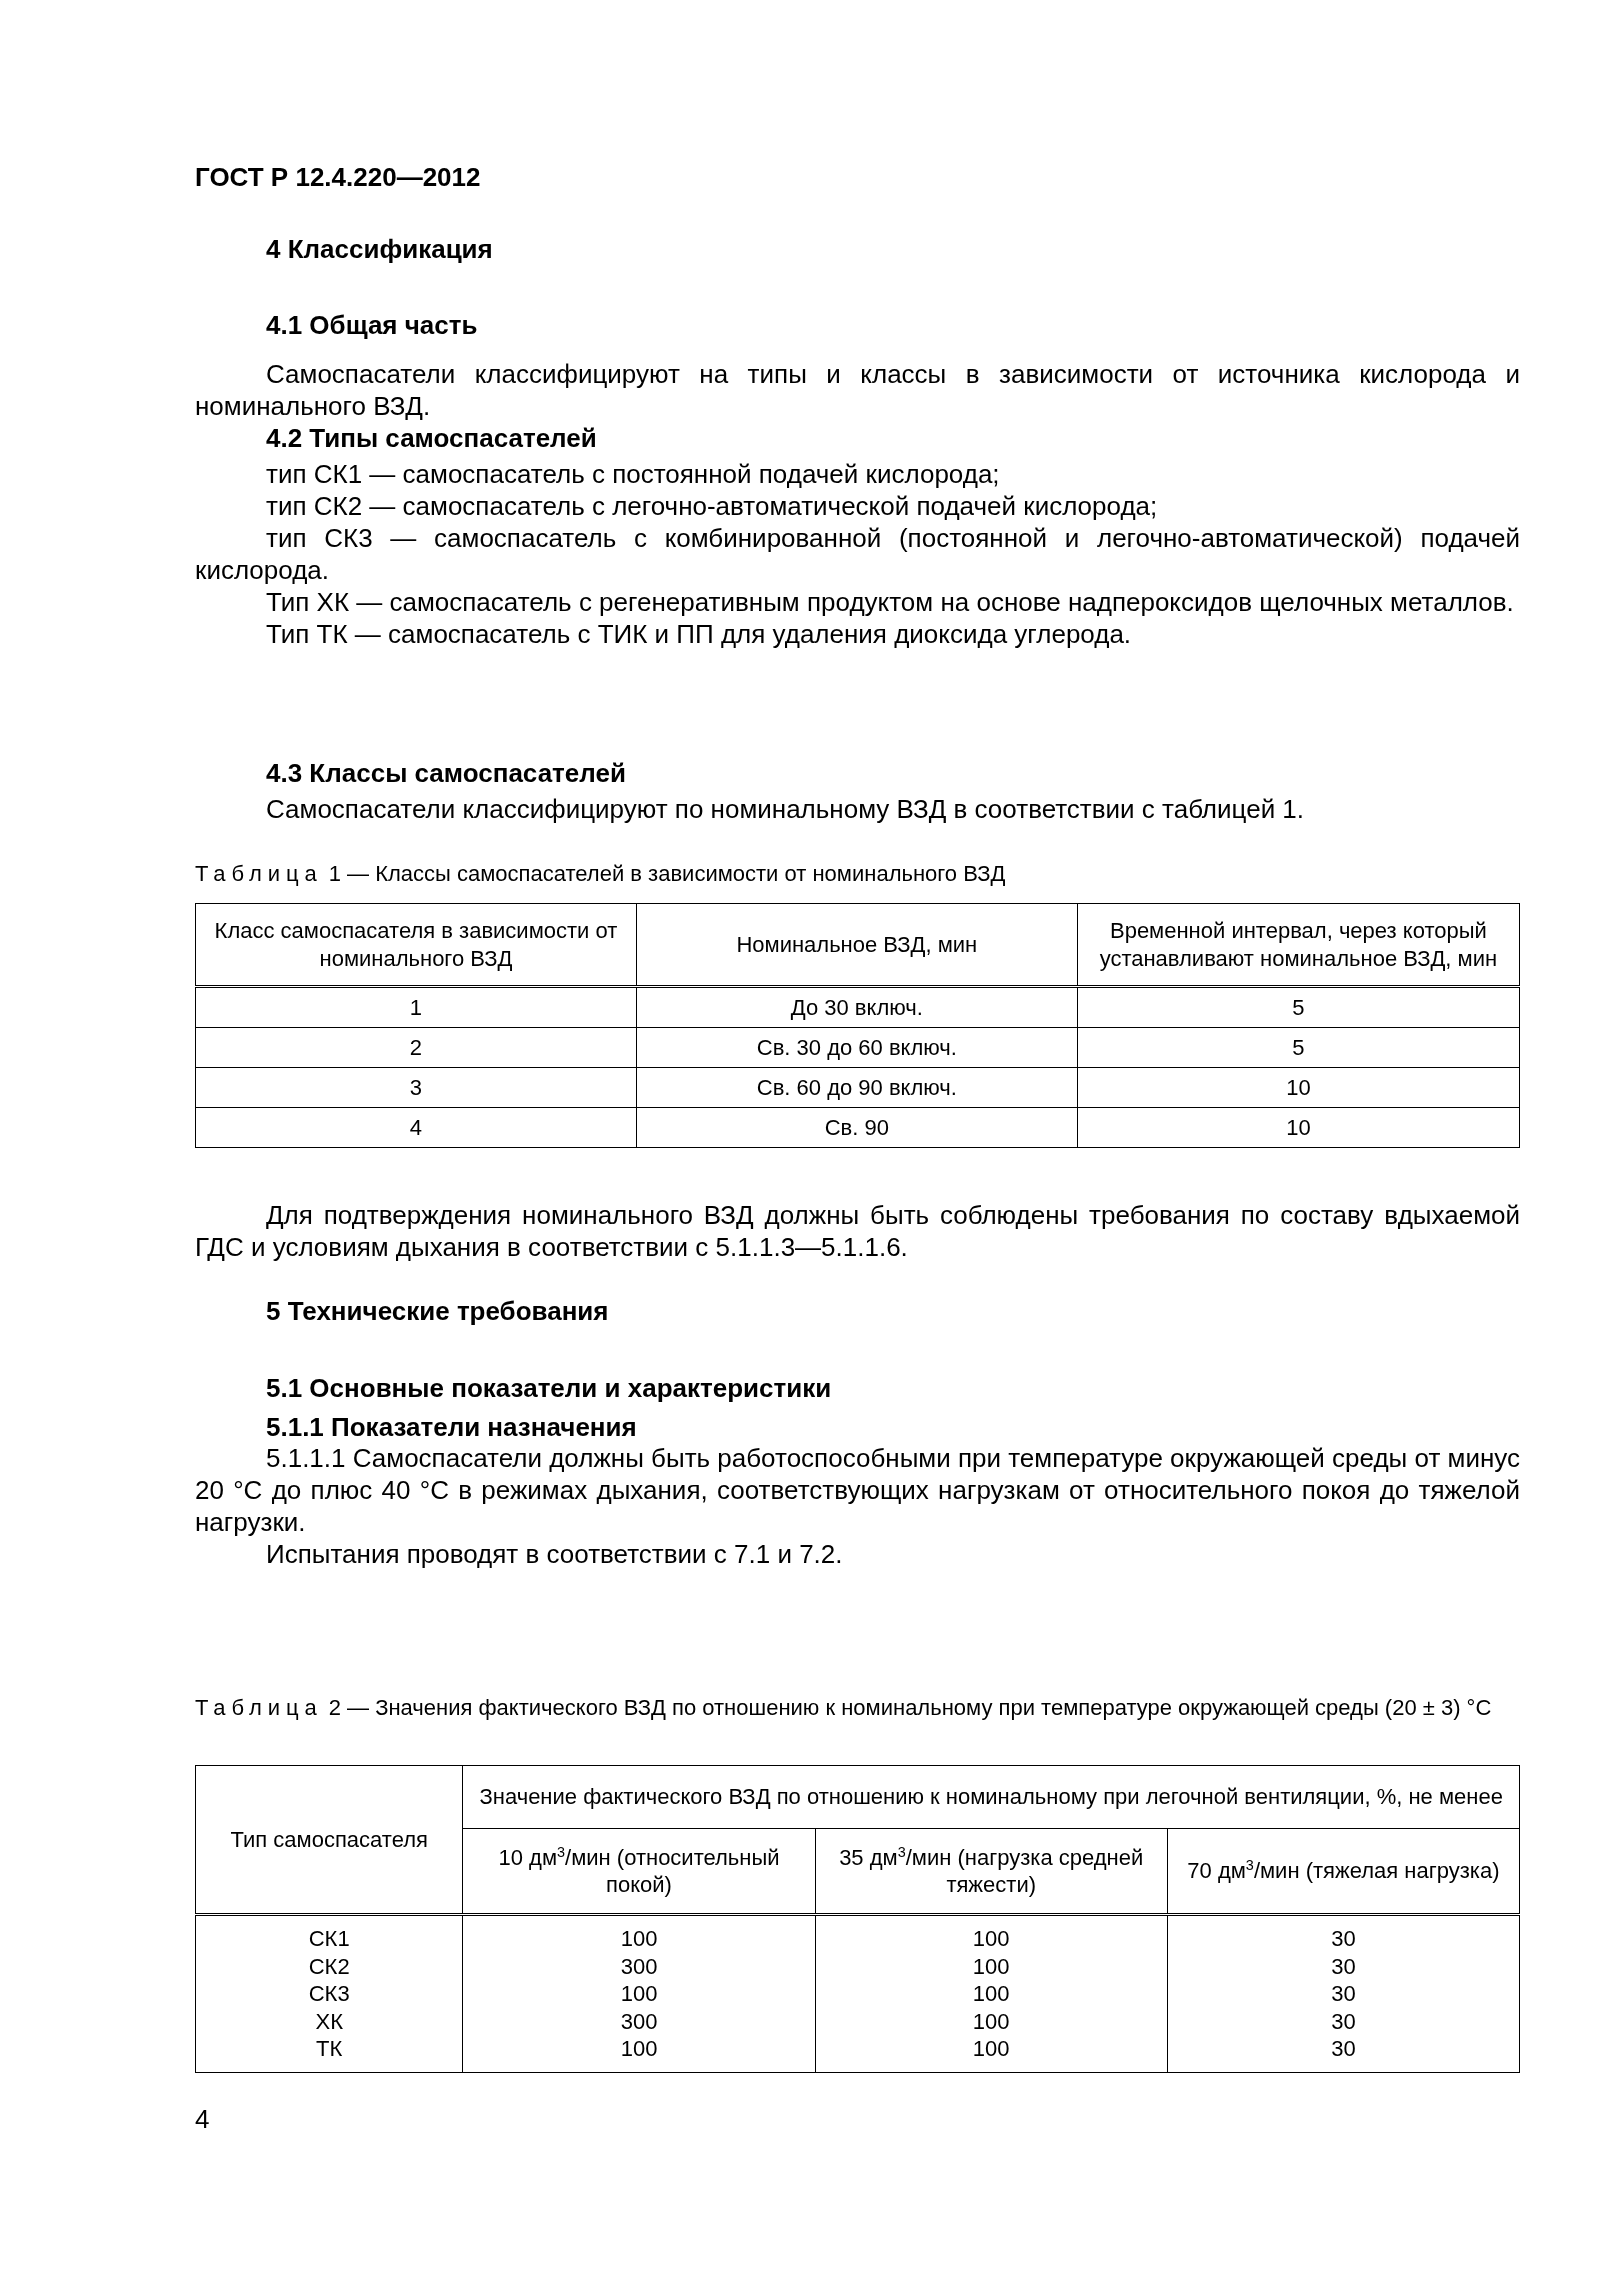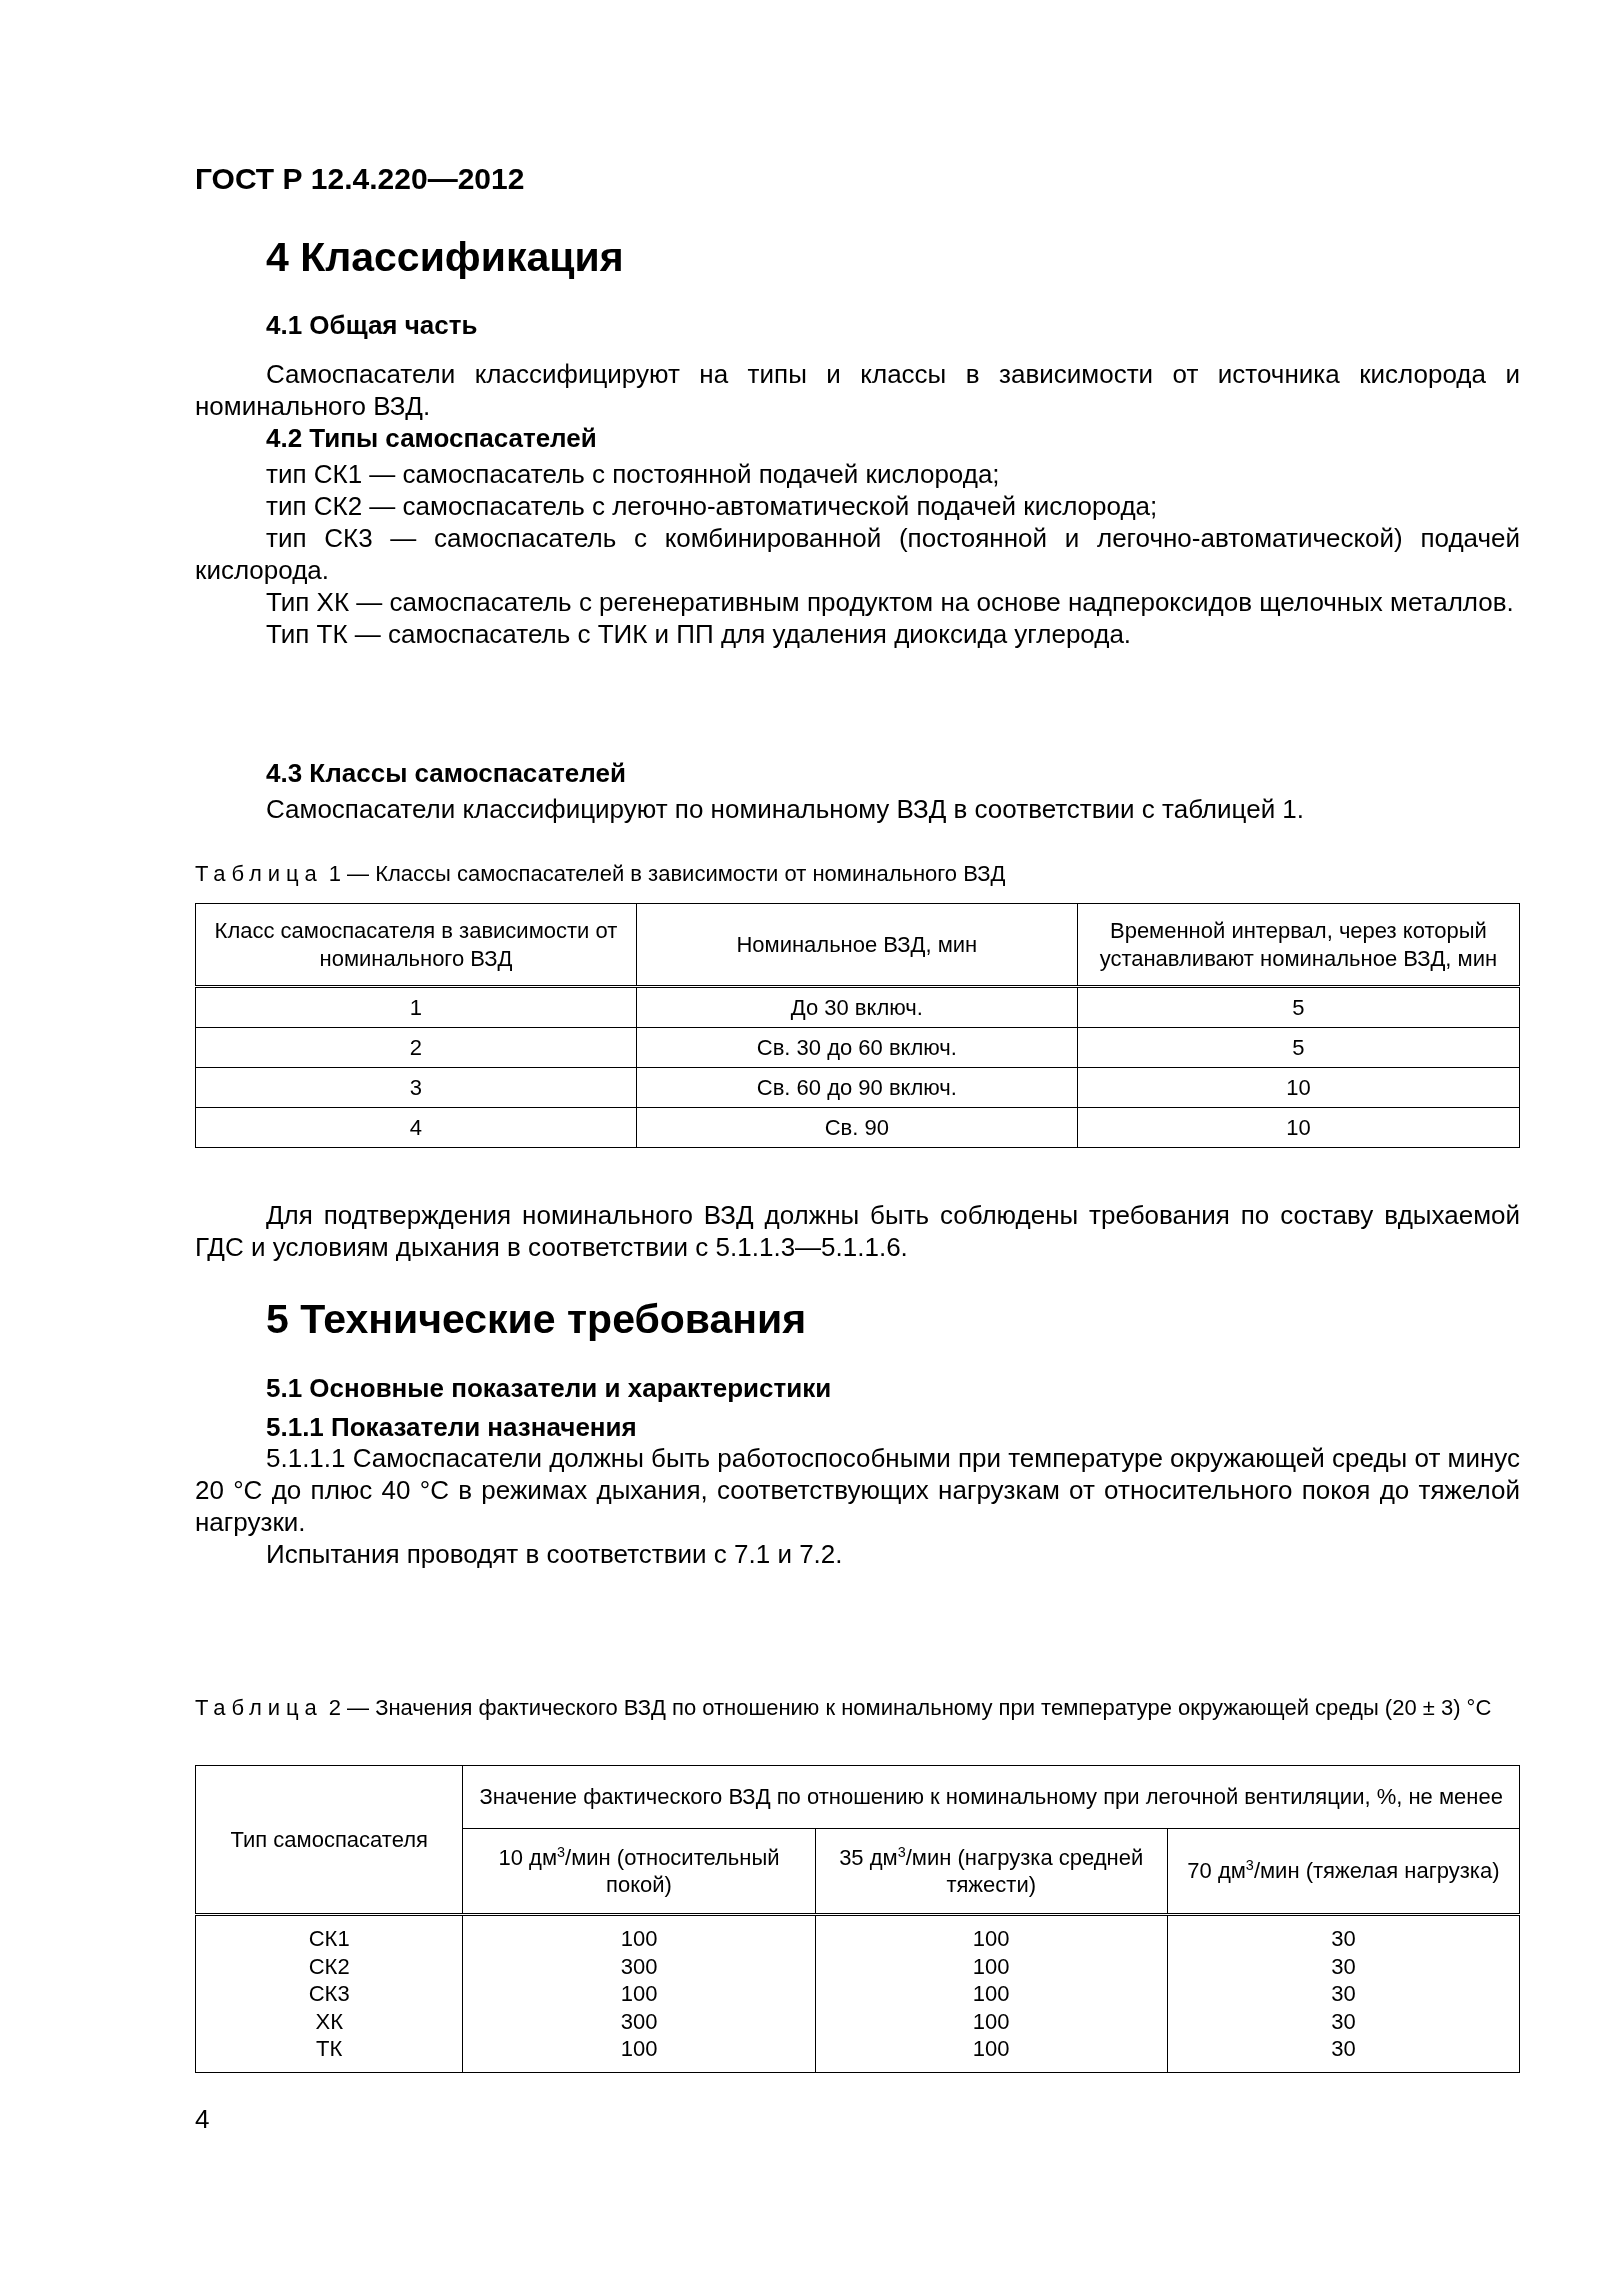--- a/index.html
+++ b/index.html
@@ -1,20 +1,20 @@
 <!DOCTYPE html>
 <html style="font-size:10.5px"><head>
 <meta charset="utf-8">
 <style>
   html, body { margin: 0; padding: 0; background: #ffffff; }
   body { width: 1623px; height: 2295px; position: relative; overflow: hidden;
          font-family: "Liberation Sans", sans-serif; color: #000; }
   .abs { position: absolute; }
-  .hdr { left: 195px; top: 162px; font-size: 30px; font-weight: bold; letter-spacing: 0px; }
-  .sec { left: 266px; font-size: 41px; font-weight: bold; }
+  .hdr { left: 195px; top: 162px; font-size: 26px; font-weight: bold; letter-spacing: 0px; }
+  .sec { left: 266px; font-size: 26px; font-weight: bold; }
   .sub { left: 266px; font-size: 26px; font-weight: bold; }
   .para { left: 195px; width: 1325px; font-size: 26px; line-height: 32px; text-align: justify; }
   .para p { margin: 0; text-indent: 71px; }
   .para p.last { text-align-last: left; }
   .cap { left: 195px; width: 1325px; font-size: 22px; line-height: 29px; }
   .cap .sp { letter-spacing: 5.9px; }
   table { border-collapse: collapse; font-size: 22px; }
   td, th { border: 1.3px solid #000; font-weight: normal; text-align: center; vertical-align: middle; padding: 0 6.5px; line-height: 27.5px; }
   .t1 { left: 195px; top: 903px; width: 1325px; }
   .t1 thead th { height: 81px; }

